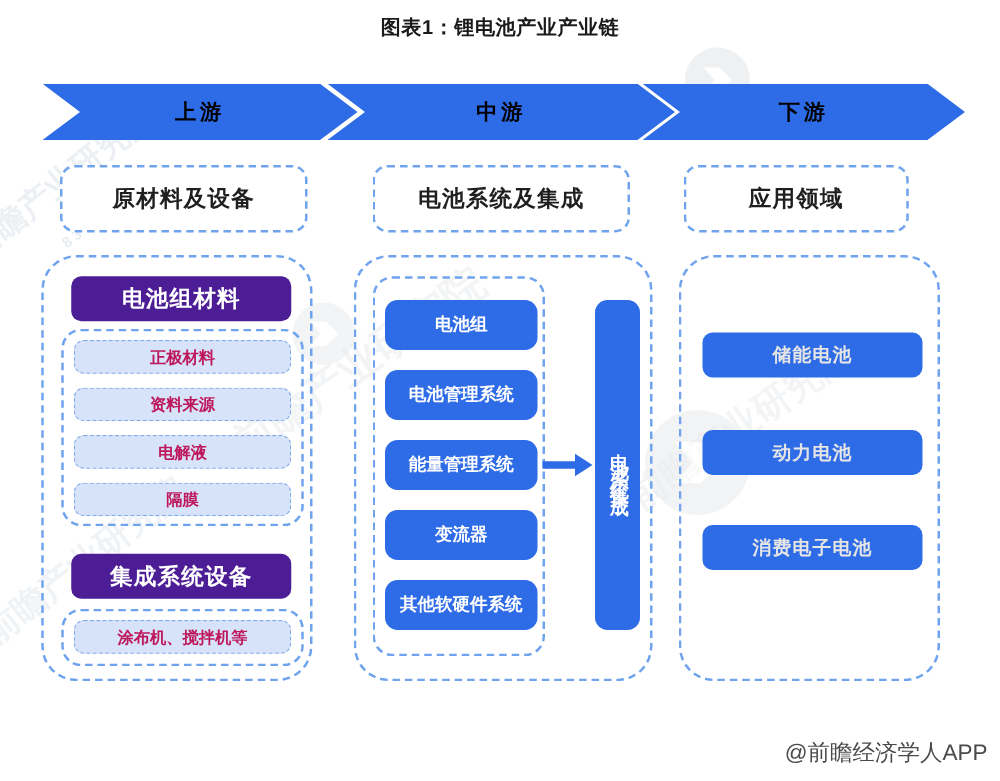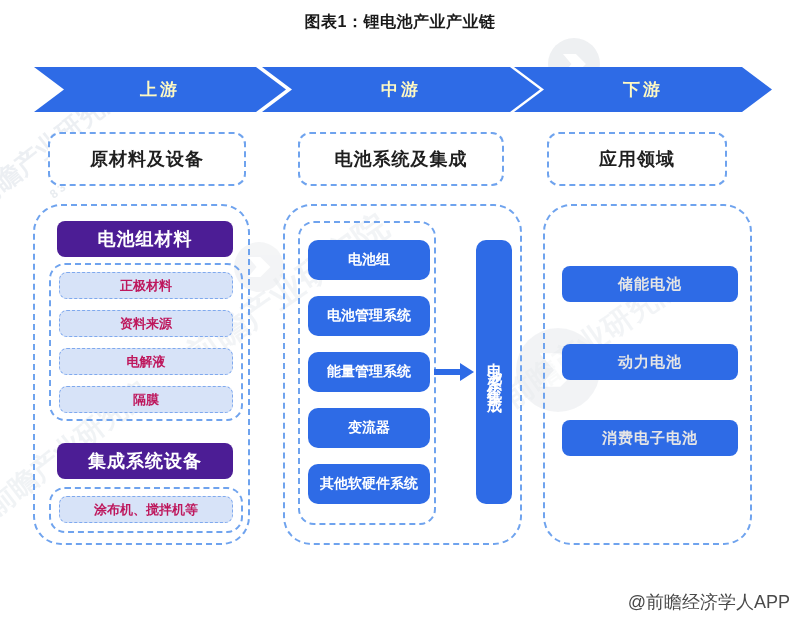--- a/index.html
+++ b/index.html
@@ -20,21 +20,21 @@
   .wm-logo-2 { left:516px; top:328px; width:84px; height:84px; opacity:.55; }
   .wm-logo-3 { left:234px; top:242px; width:50px; height:50px; opacity:.5; }
 
   
   .title { position:absolute; top:12px; left:0; width:100%; text-align:center;
            font-size:16px; font-weight:bold; color:#1a1a1a; z-index:2; letter-spacing:.5px; }
 
   
   .stage-arrow { position:absolute; top:67px; height:45px; background:#2e6be6; z-index:1;
                  display:flex; align-items:center; justify-content:center;
-                 color:#fef9c3; font-size:17px; font-weight:bold; letter-spacing:3px;
+                 color:#000000; font-size:17px; font-weight:bold; letter-spacing:3px;
                  clip-path:polygon(0 0, calc(100% - 30px) 0, 100% 50%, calc(100% - 30px) 100%, 0 100%, 30px 50%); }
   .arrow-1 { left:34px;  width:252px; }
   .arrow-2 { left:262px; width:278px; }
   .arrow-3 { left:514px; width:258px; }
 
   
   .stage-header { position:absolute; top:132px; height:54px; background:#fff; z-index:2;
                   border:2px dashed #6fa3ee; border-radius:12px;
                   display:flex; align-items:center; justify-content:center;
                   font-size:18px; font-weight:bold; color:#1f1f1f; letter-spacing:1px; }

